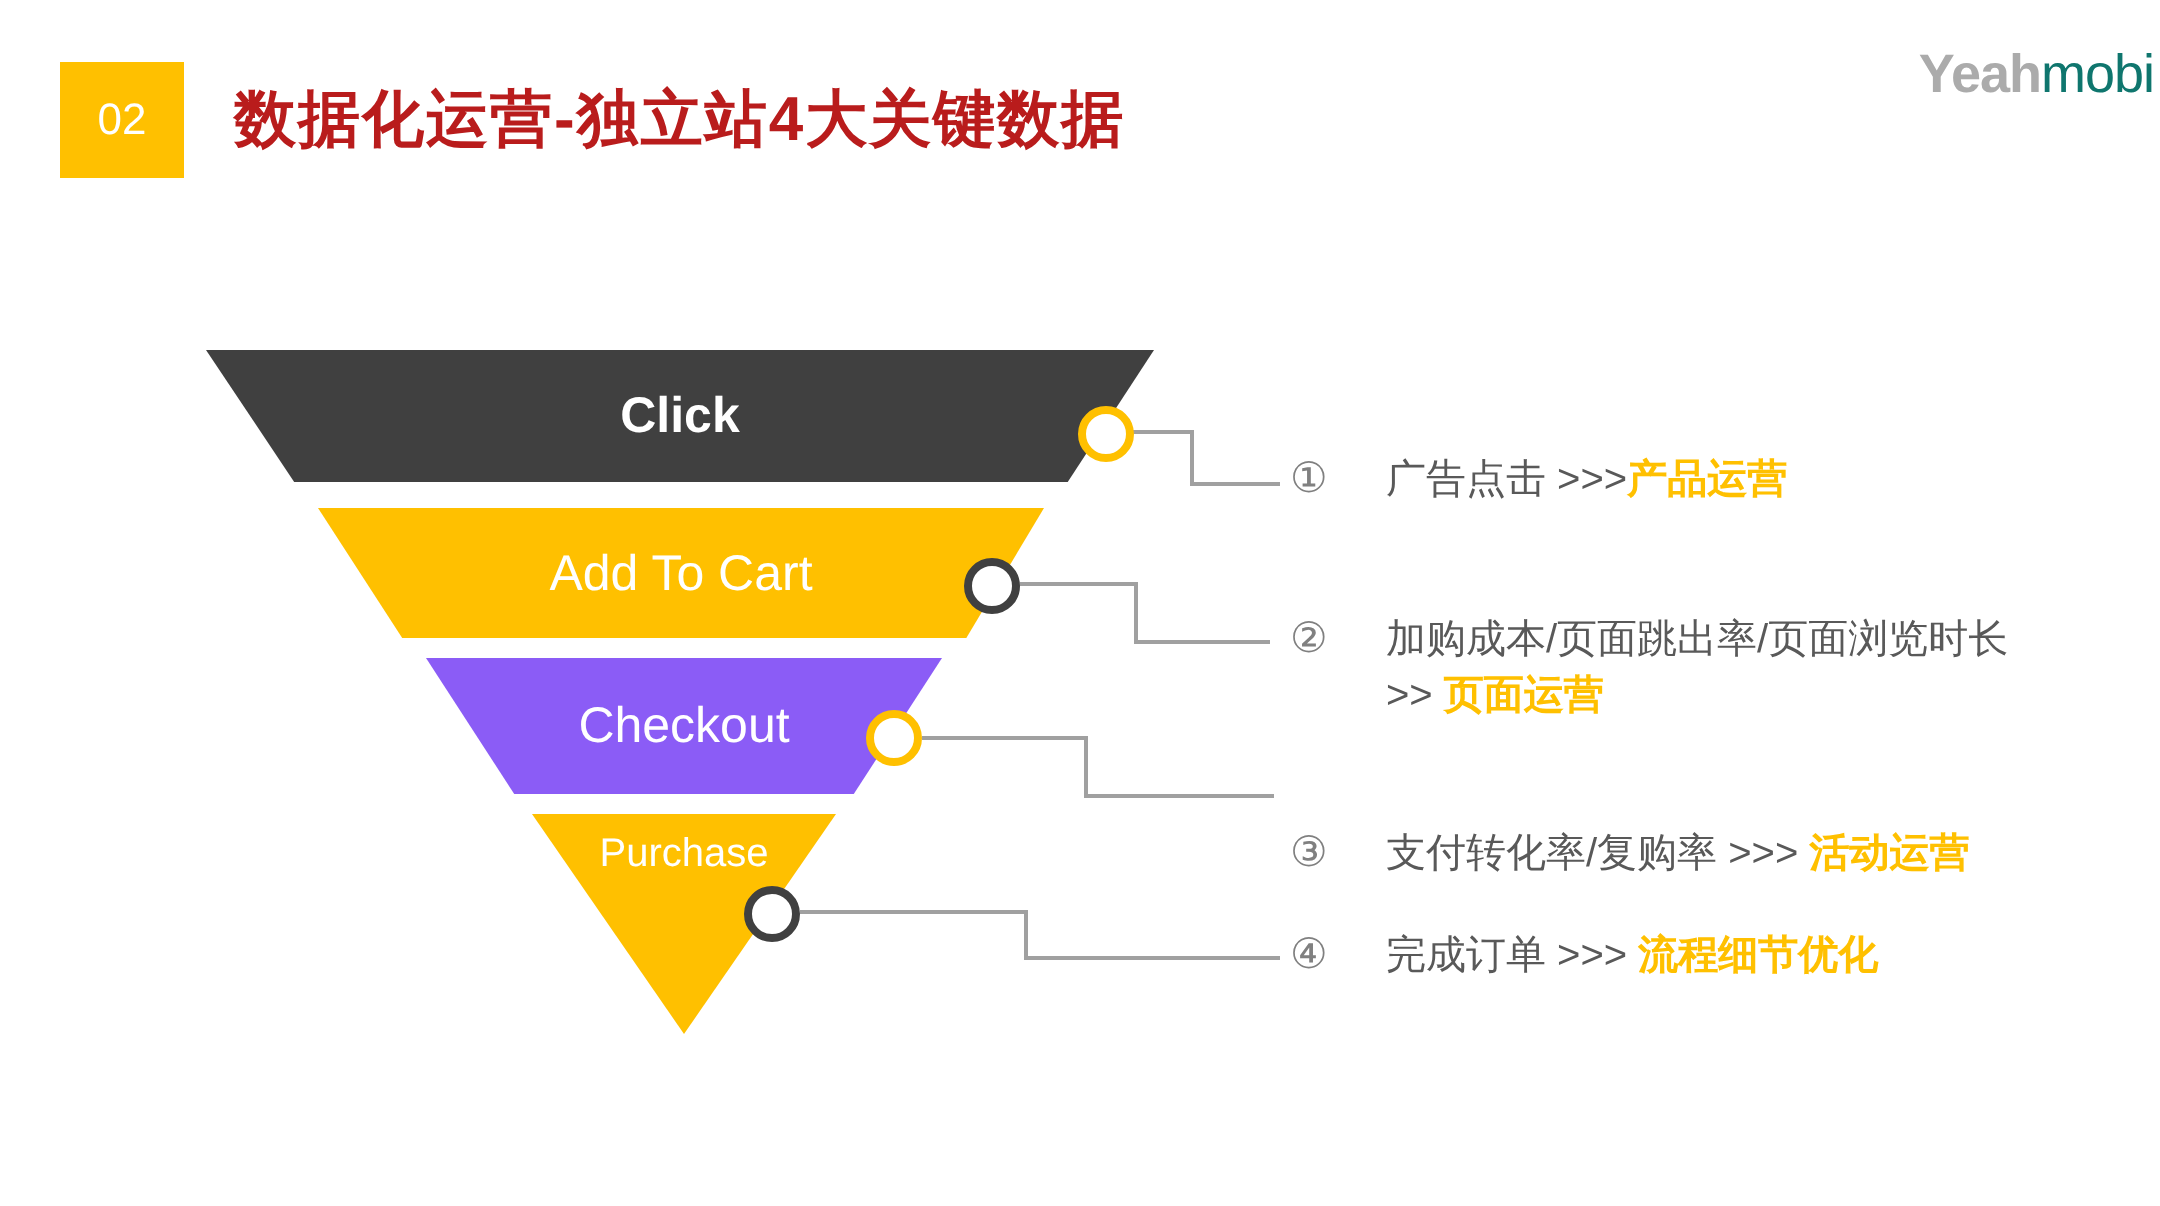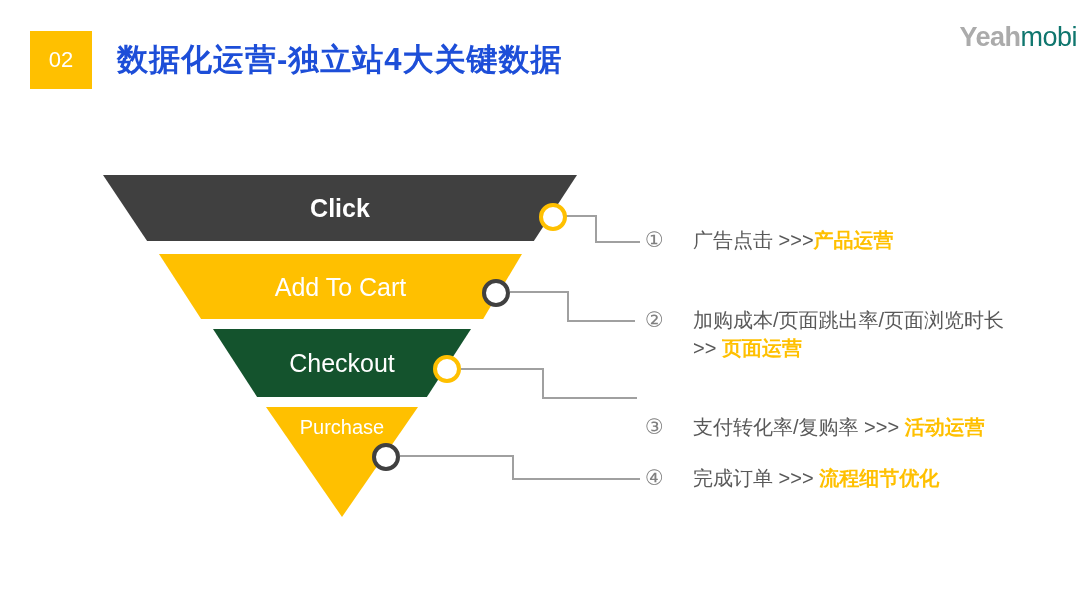--- a/index.html
+++ b/index.html
@@ -9,36 +9,36 @@
     padding-left:37px;
   }
   
   .badge{
     position:absolute;left:30px;top:31px;width:62px;height:58px;
     background:#FFC000;color:#ffffff;display:flex;align-items:center;justify-content:center;
     font-size:22px;
   }
   .title{
     position:absolute;left:117px;top:31px;height:58px;display:flex;align-items:center;
-    font-size:31px;font-weight:bold;color:#1d4ed8;letter-spacing:1px;
+    font-size:31px;font-weight:bold;color:#b91c1c;letter-spacing:1px;
   }
   .logo{
     position:absolute;right:40px;top:24px;font-size:27px;line-height:27px;color:#b3b3b3;
     display:flex;align-items:baseline;margin-left:20px;
   }
   .logo .yeah{font-weight:bold;color:#ababab;letter-spacing:-0.5px;}
   .logo .mobi{font-weight:normal;color:#0f766e;letter-spacing:-0.5px;}
   
   .level{position:absolute;display:flex;justify-content:center;color:#ffffff;}
   .level .lbl{font-size:25px;line-height:30px;}
   .level-1{left:103px;top:175px;width:474px;height:66px;background:#404040;
     clip-path:polygon(0 0,100% 0,90.9% 100%,9.3% 100%);align-items:center;font-weight:bold;}
   .level-2{left:159px;top:254px;width:363px;height:65px;background:#FFC000;
     clip-path:polygon(0 0,100% 0,89.3% 100%,11.6% 100%);align-items:center;text-align:center;}
-  .level-3{left:213px;top:329px;width:258px;height:68px;background:#14532d;
+  .level-3{left:213px;top:329px;width:258px;height:68px;background:#8b5cf6;
     clip-path:polygon(0 0,100% 0,82.9% 100%,17.1% 100%);align-items:center;}
   .level-4{left:266px;top:407px;width:152px;height:110px;background:#FFC000;
     clip-path:polygon(0 0,100% 0,50% 100%);align-items:flex-start;}
   .level-4 .lbl{margin-top:5px;font-size:20px;}
   
   .connectors{position:absolute;left:0;top:0;width:1080px;height:603px;pointer-events:none;}
   .connectors path{fill:none;stroke:#a0a0a0;stroke-width:2px;}
   
   .node{position:absolute;width:28px;height:28px;border-radius:50%;background:#ffffff;box-sizing:border-box;}
   .node.gold{border:4px solid #FFC000;}

